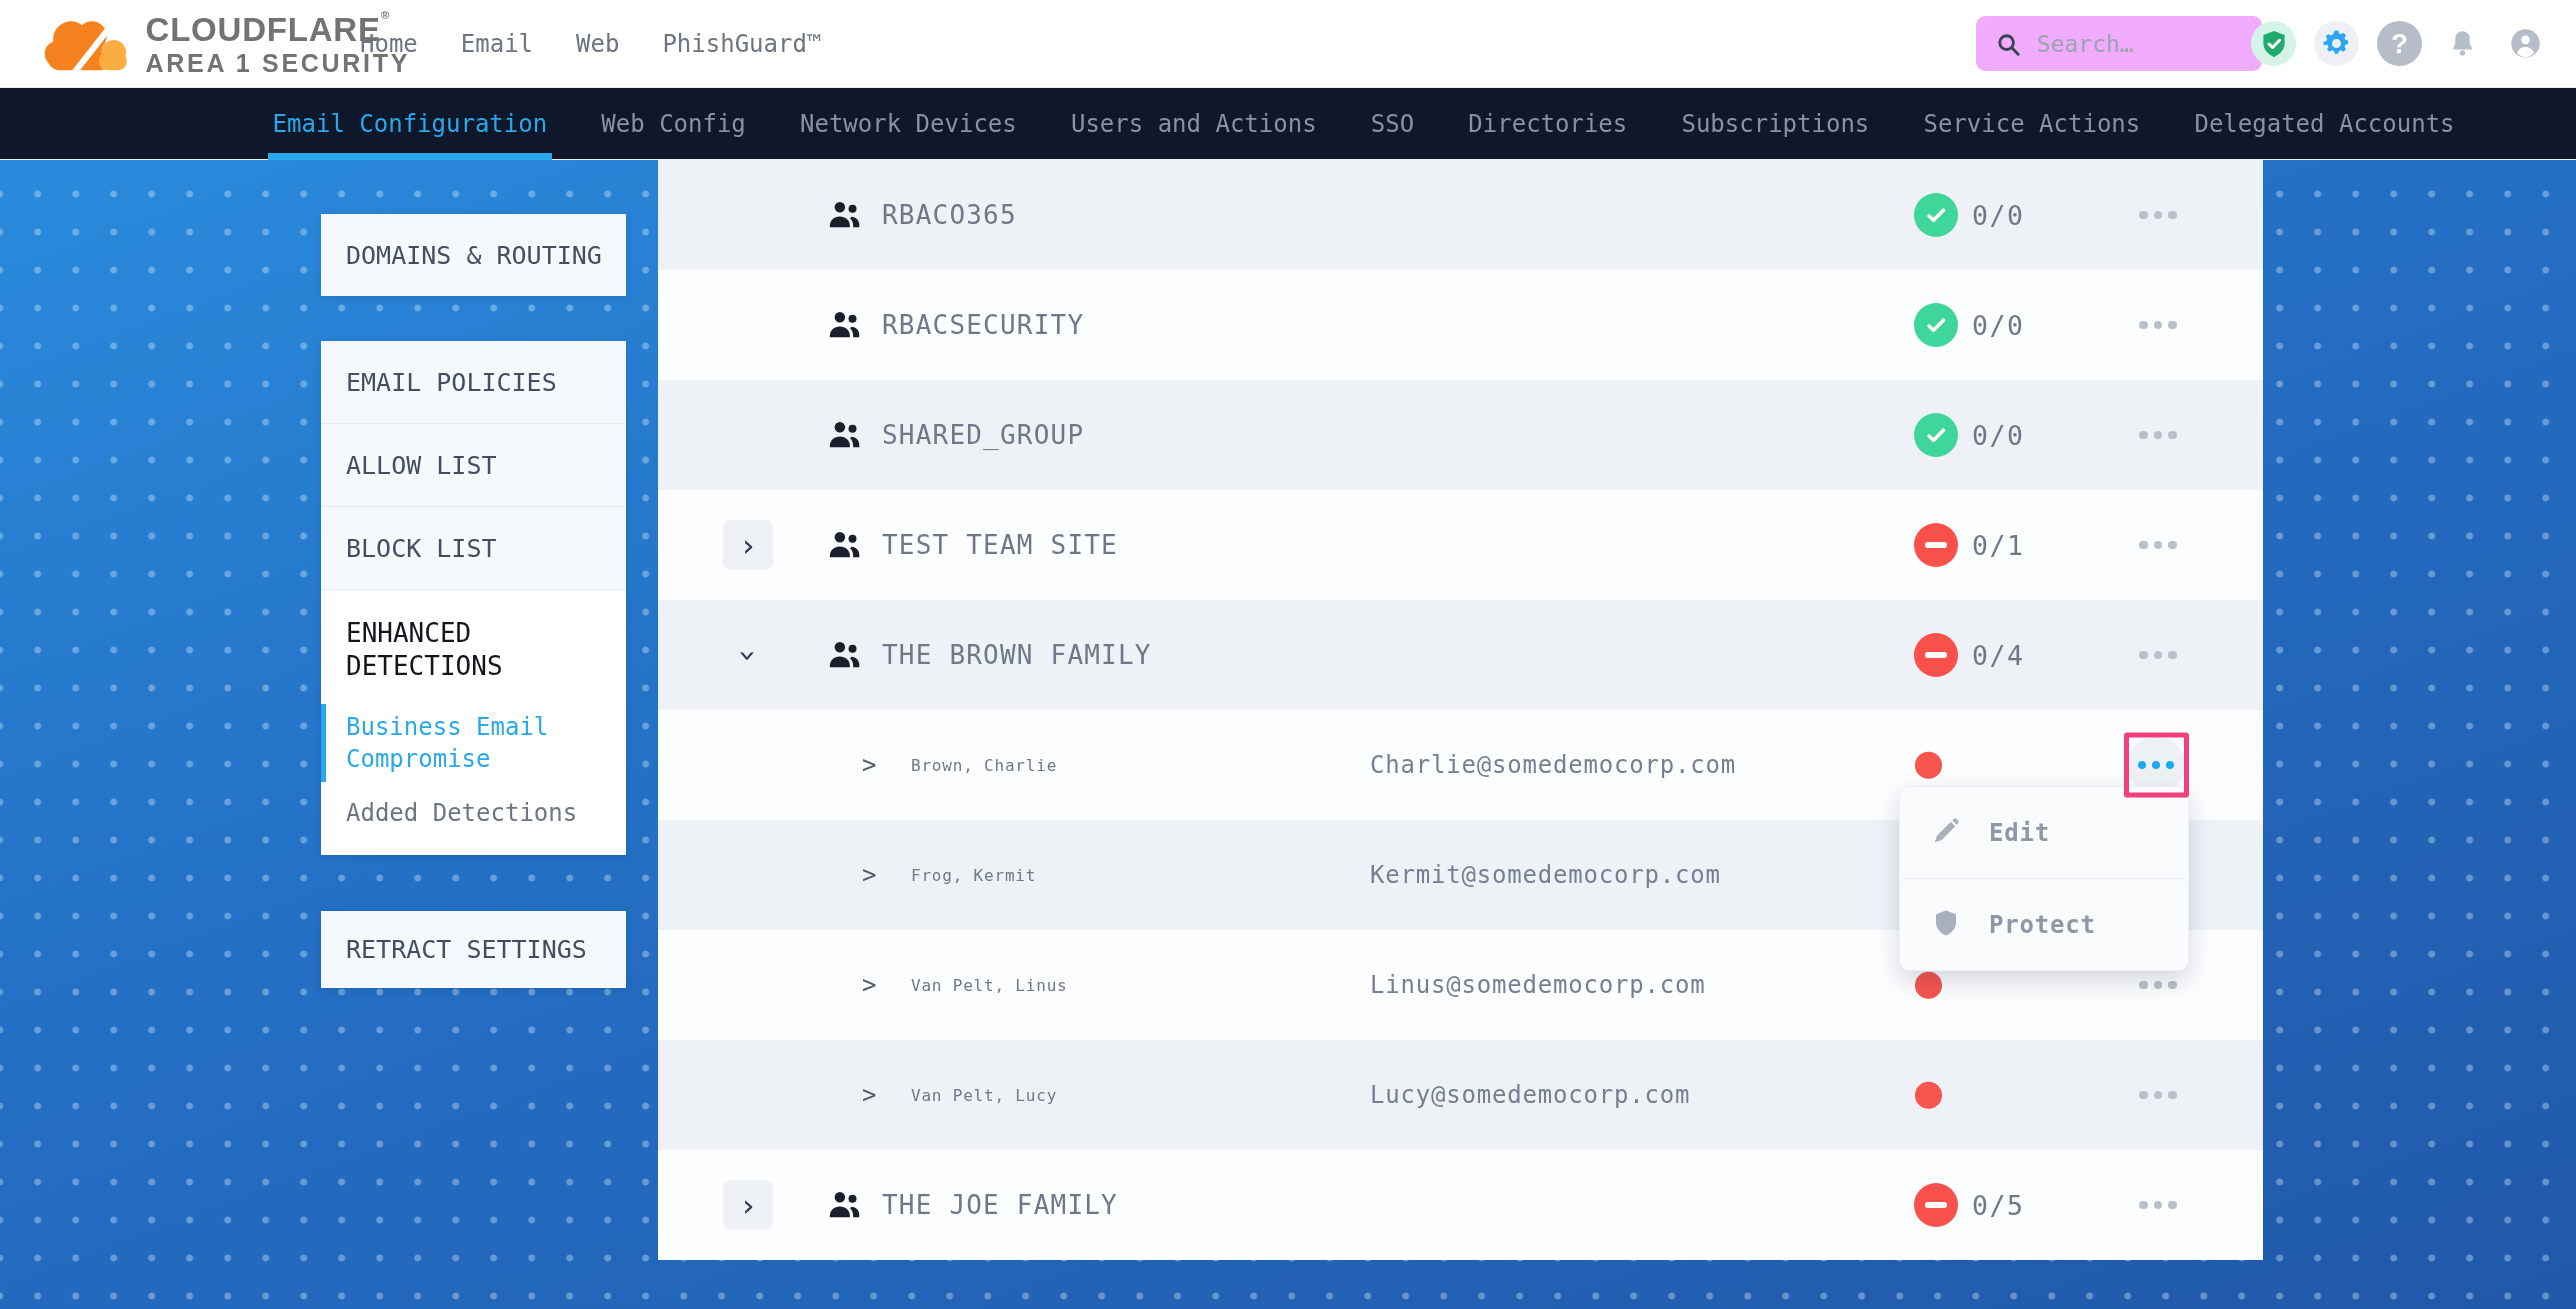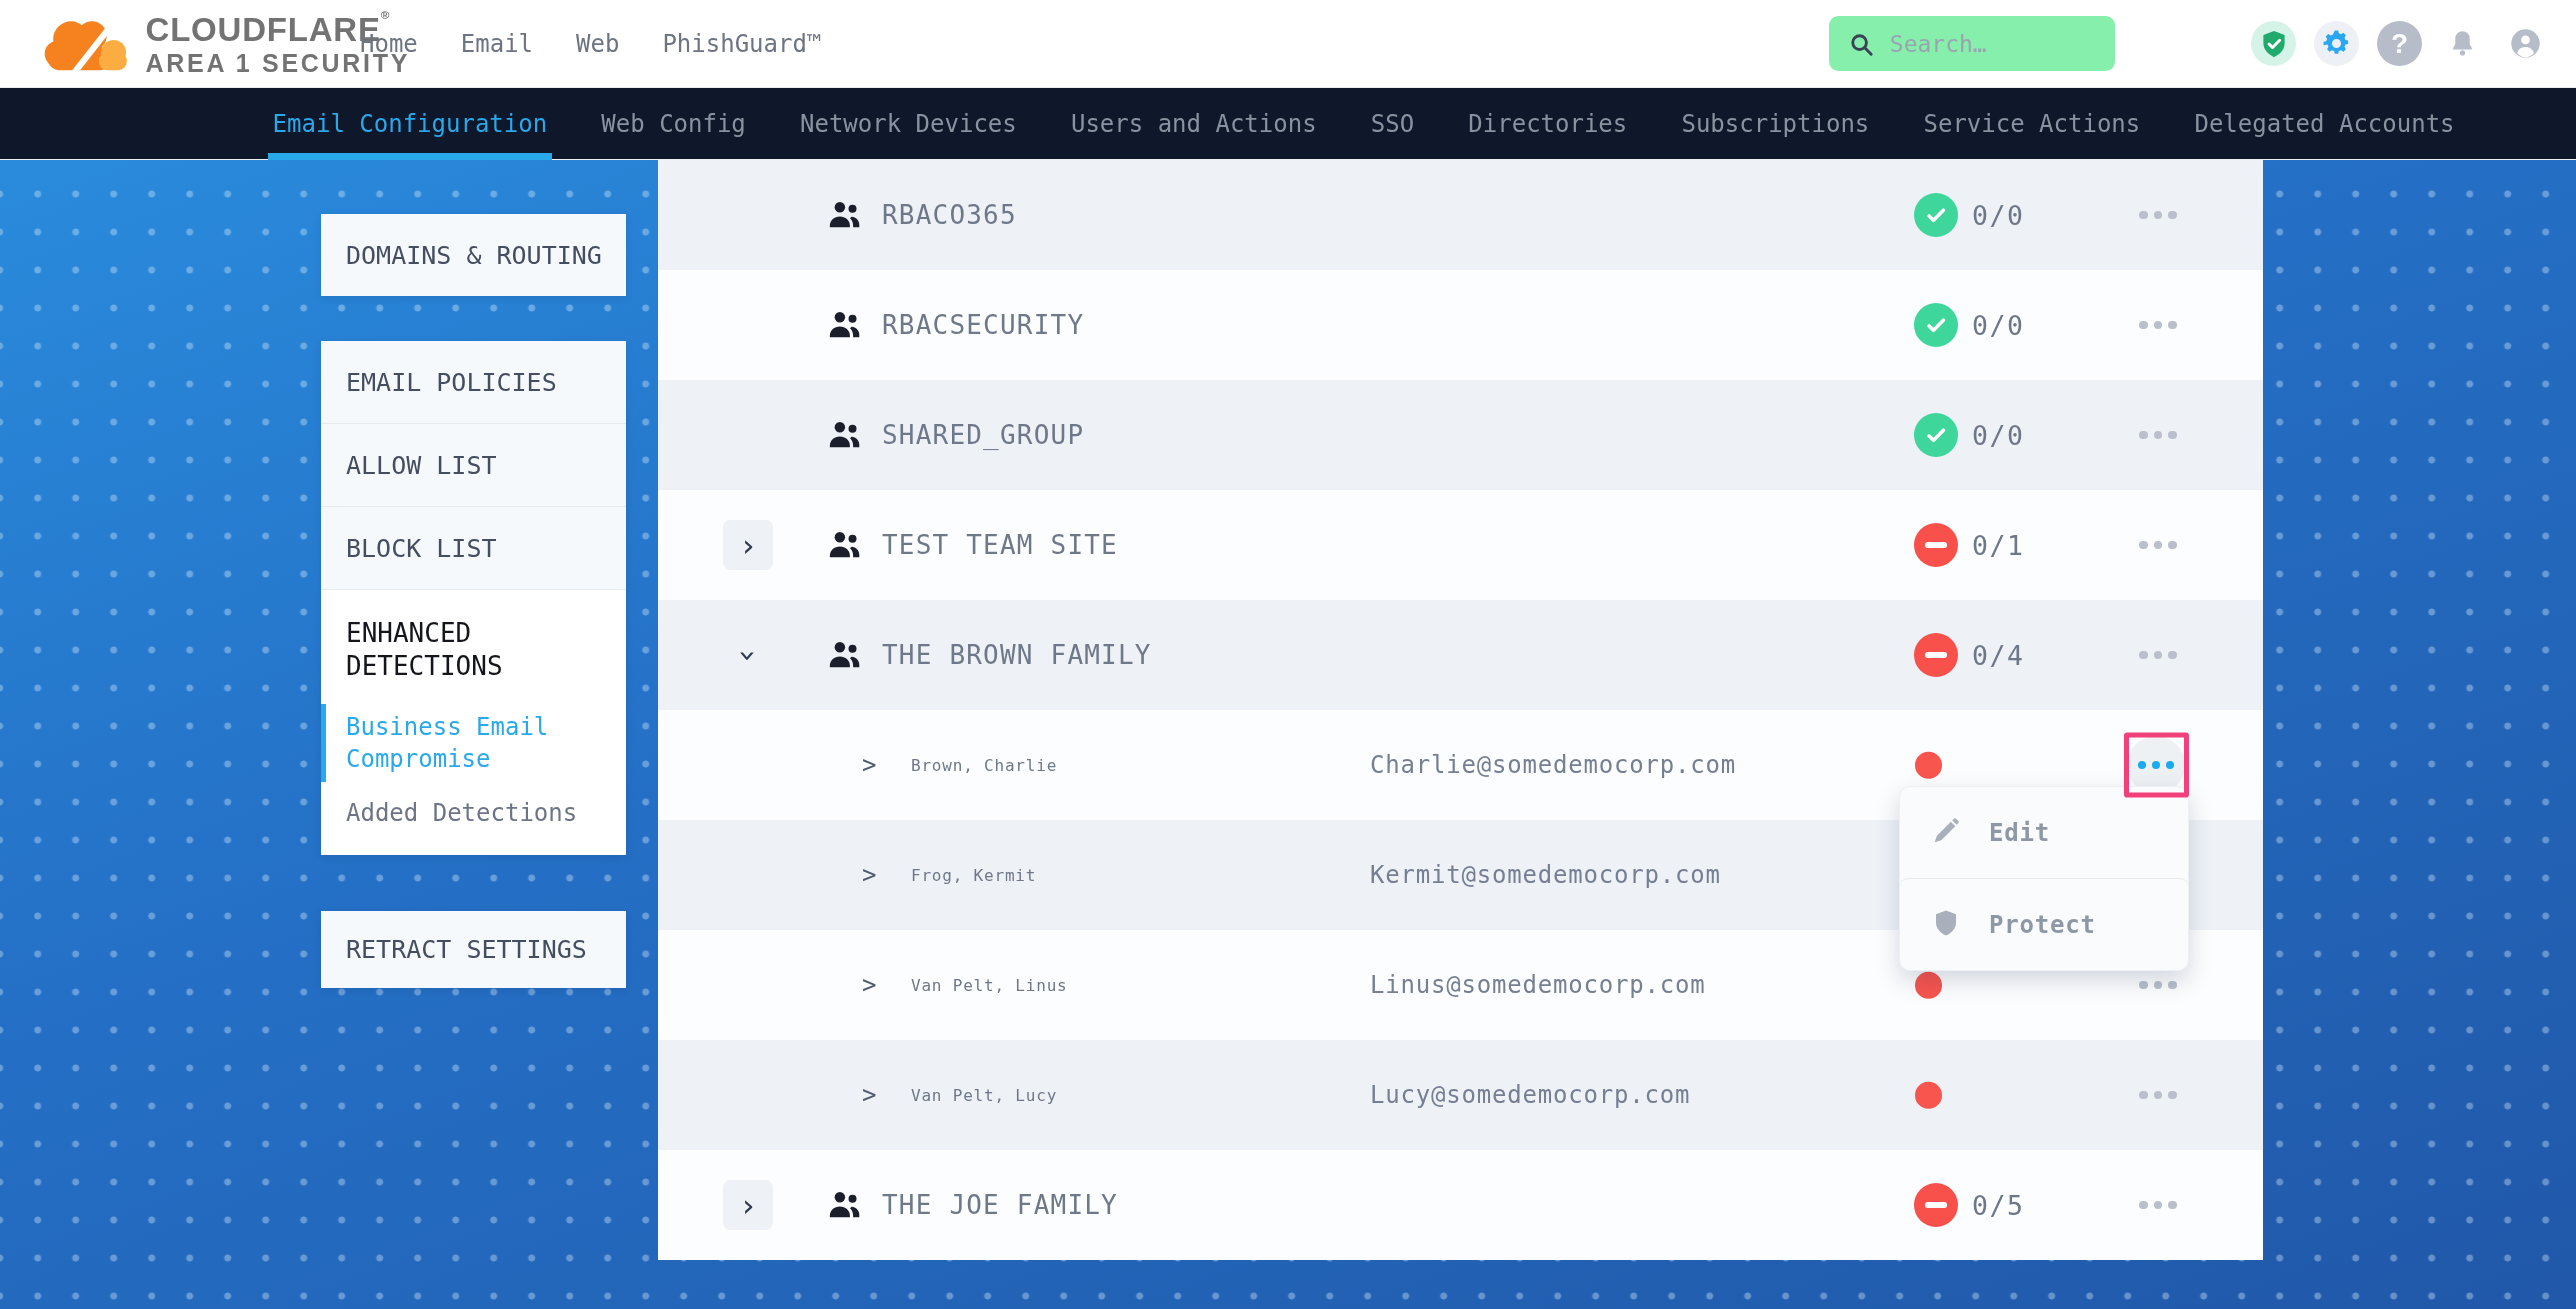--- a/index.html
+++ b/index.html
@@ -31,21 +31,21 @@
   
   .app-header{position:absolute;left:0;top:0;width:2576px;height:88px;background:#ffffff;border-bottom:0.8px solid #e9edf0;z-index:5;}
   .logo{position:absolute;left:40px;top:9.3px;display:flex;align-items:center;gap:12.5px;}
   .logo svg{width:93px;height:64px;}
   .logo-text{display:flex;flex-direction:column;line-height:1.05;font-family:Liberation Sans, sans-serif;color:#737373;}
   .logo-line1{font-size:33px;font-weight:bold;letter-spacing:0.8px;}
   .logo-line1 sup{font-size:11.7px;vertical-align:22px;}
   .logo-line2{font-size:25px;font-weight:bold;letter-spacing:2.7px;margin-top:2.3px;}
   .top-nav{position:absolute;left:360px;top:0;height:88px;display:flex;align-items:center;gap:43px;}
   .top-nav .nav-item{font-size:24px;color:#6d7482;cursor:pointer;}
-  .search-box{position:absolute;left:1829px;top:16.3px;width:286px;height:55px;background:#86efac;border-radius:9.3px;display:flex;align-items:center;padding:0 18.7px;gap:15.6px;}
+  .search-box{position:absolute;left:1976px;top:16.3px;width:286px;height:55px;background:#f0abfc;border-radius:9.3px;display:flex;align-items:center;padding:0 18.7px;gap:15.6px;}
   .search-box svg{width:26.5px;height:26.5px;flex:none;}
   .search-box input{border:none;outline:none;background:transparent;font-family:inherit;font-size:23px;color:#5a6370;width:100%;}
   .search-box input::placeholder{color:#9aa3b0;}
   .icon-cluster{position:absolute;left:2251px;top:21px;display:flex;gap:18px;align-items:center;}
   .icon-item{width:45px;height:45px;border-radius:50%;display:flex;align-items:center;justify-content:center;cursor:pointer;}
   .icon-item.mint{background:#d5f3e6;}
   .icon-item.pale{background:#edf0f4;}
   .icon-item.gray-solid{background:#b6bdc9;color:#fff;font-family:"Liberation Sans",sans-serif;font-weight:bold;font-size:28px;}
   .icon-item svg{width:31px;height:31px;}
   .icon-item.mint svg{width:30px;height:30px;}

